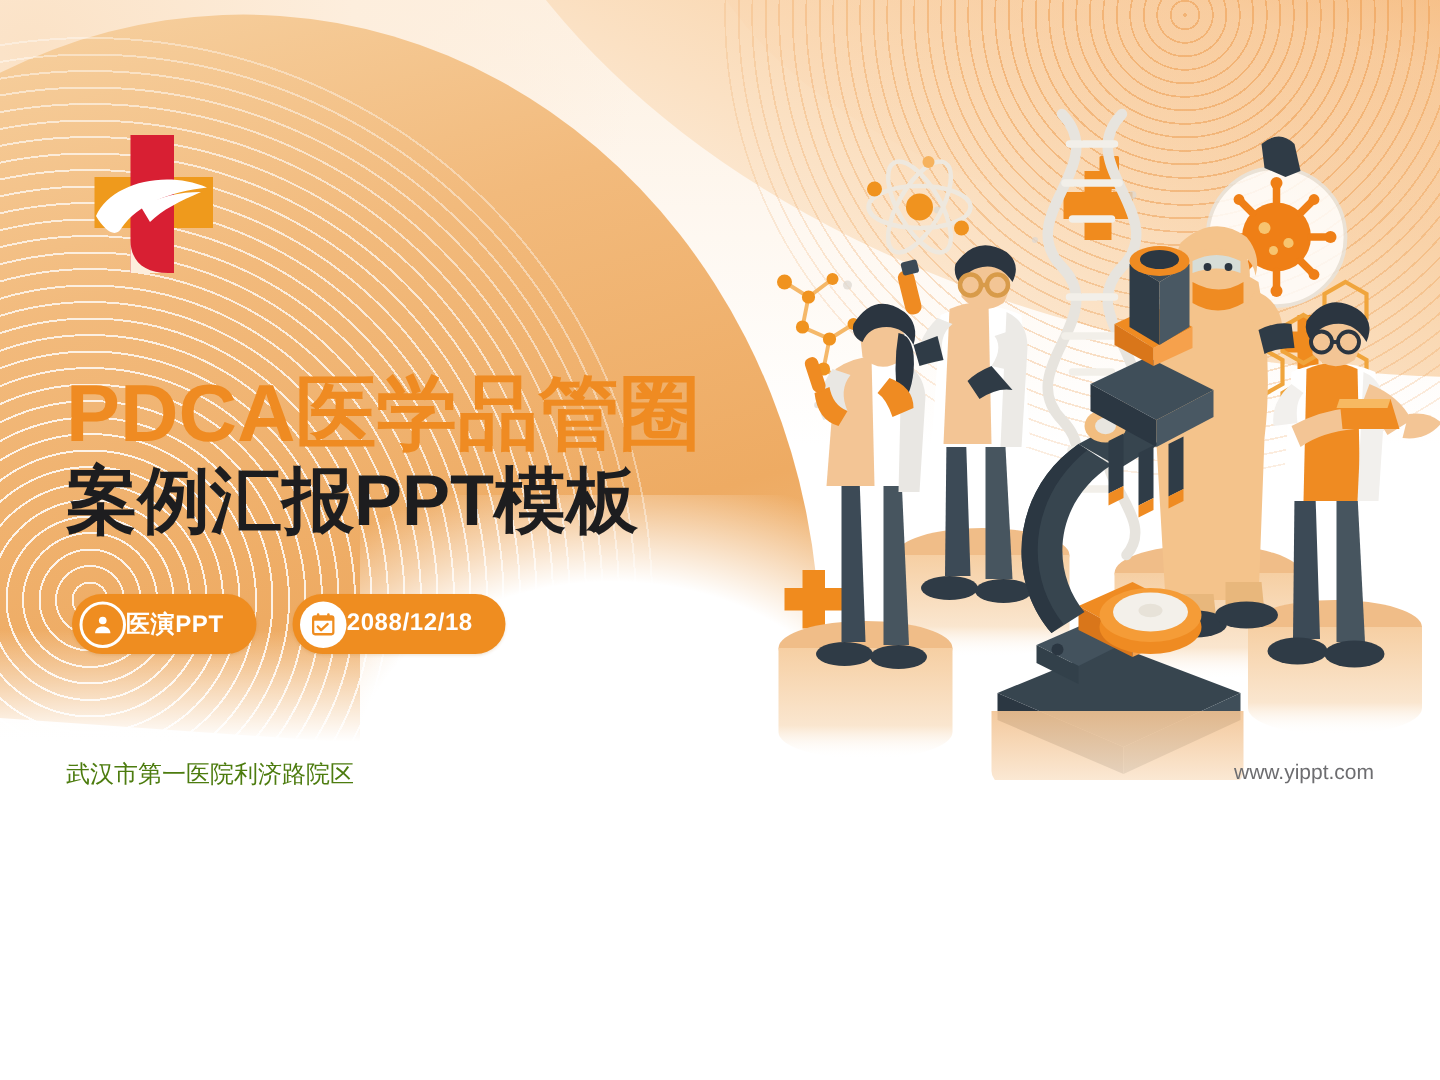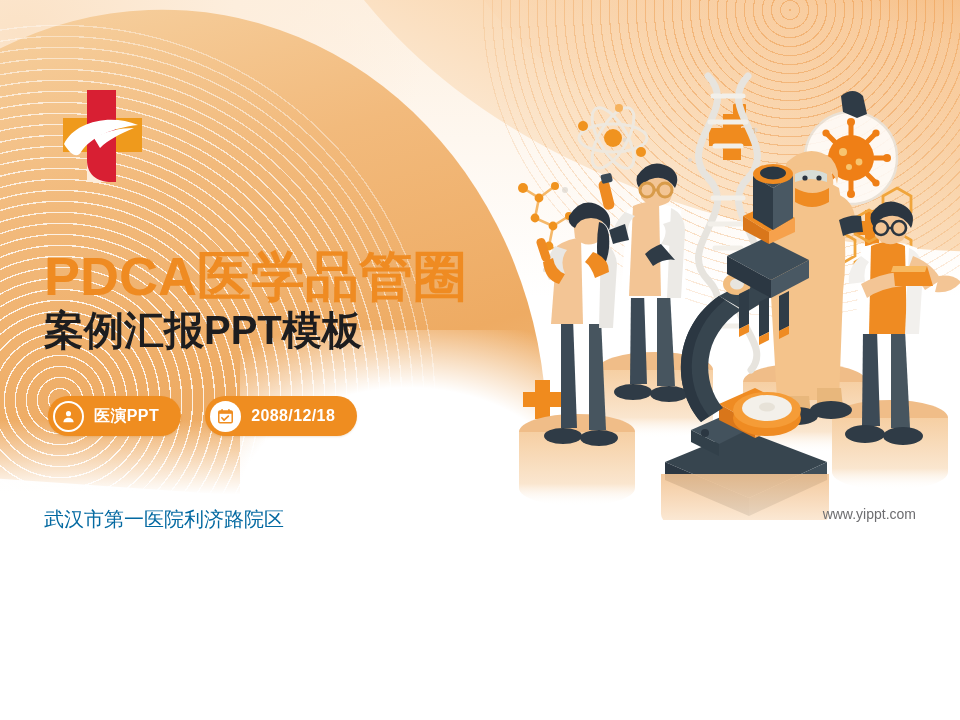--- a/index.html
+++ b/index.html
@@ -66,45 +66,45 @@
   
   .logo{ position:absolute; left:50px; top:82px; width:102px; height:100px; }
 
   
   .title-wrap{ position:absolute; left:44px; top:248px; width:520px; }
   .title-main{
     font-size:54px; font-weight:bold; color:#ef8b22;
     letter-spacing:0px; line-height:1.04; white-space:nowrap;
   }
   .title-sub{
-    margin-top:4px; font-size:40px; font-weight:bold; color:#1d1d1f;
+    margin-top:4px; font-size:48px; font-weight:bold; color:#1d1d1f;
     letter-spacing:0px; line-height:1.12; white-space:nowrap;
   }
 
   
   .badges{ position:absolute; left:48px; top:396px; display:flex; gap:24px; align-items:center; }
   .badge{
     height:40px; border-radius:20px; background:#ef8d20;
-    display:flex; align-items:center; padding:0 22px 0 5px; gap:10px;
+    display:flex; align-items:center; padding:0 22px 0 5px; 
     box-shadow:0 1px 2px rgba(180,110,30,.18);
   }
   .badge-ico{
     width:31px; height:31px; border-radius:50%;
     display:flex; align-items:center; justify-content:center; flex:0 0 auto;
   }
   .badge-ico.ring{ border:2px solid #fff; }
   .badge-ico.solid{ background:#fff; }
   .badge-text{ color:#fff; font-size:16px; font-weight:bold; letter-spacing:.4px; white-space:nowrap; }
 
   
   .illus{ position:absolute; left:505px; top:70px; width:455px; height:450px; }
 
   
   .footer{ position:absolute; left:0; right:0; bottom:0; height:42px; }
-  .footer-left{ position:absolute; left:44px; top:8px; font-size:20px; color:#0369a1; white-space:nowrap; }
+  .footer-left{ position:absolute; left:44px; top:8px; font-size:16px; color:#4d7c0f; white-space:nowrap; }
   .footer-right{ position:absolute; right:44px; top:8px; font-size:14px; color:#6d6d70; white-space:nowrap;text-align:right; }
 </style>
 </head>
 <body>
 
 <div class="slide">
 
   <div class="bg-base"></div>
   <div class="bg-topwave"></div>
   <div class="bg-topwave2"></div>

